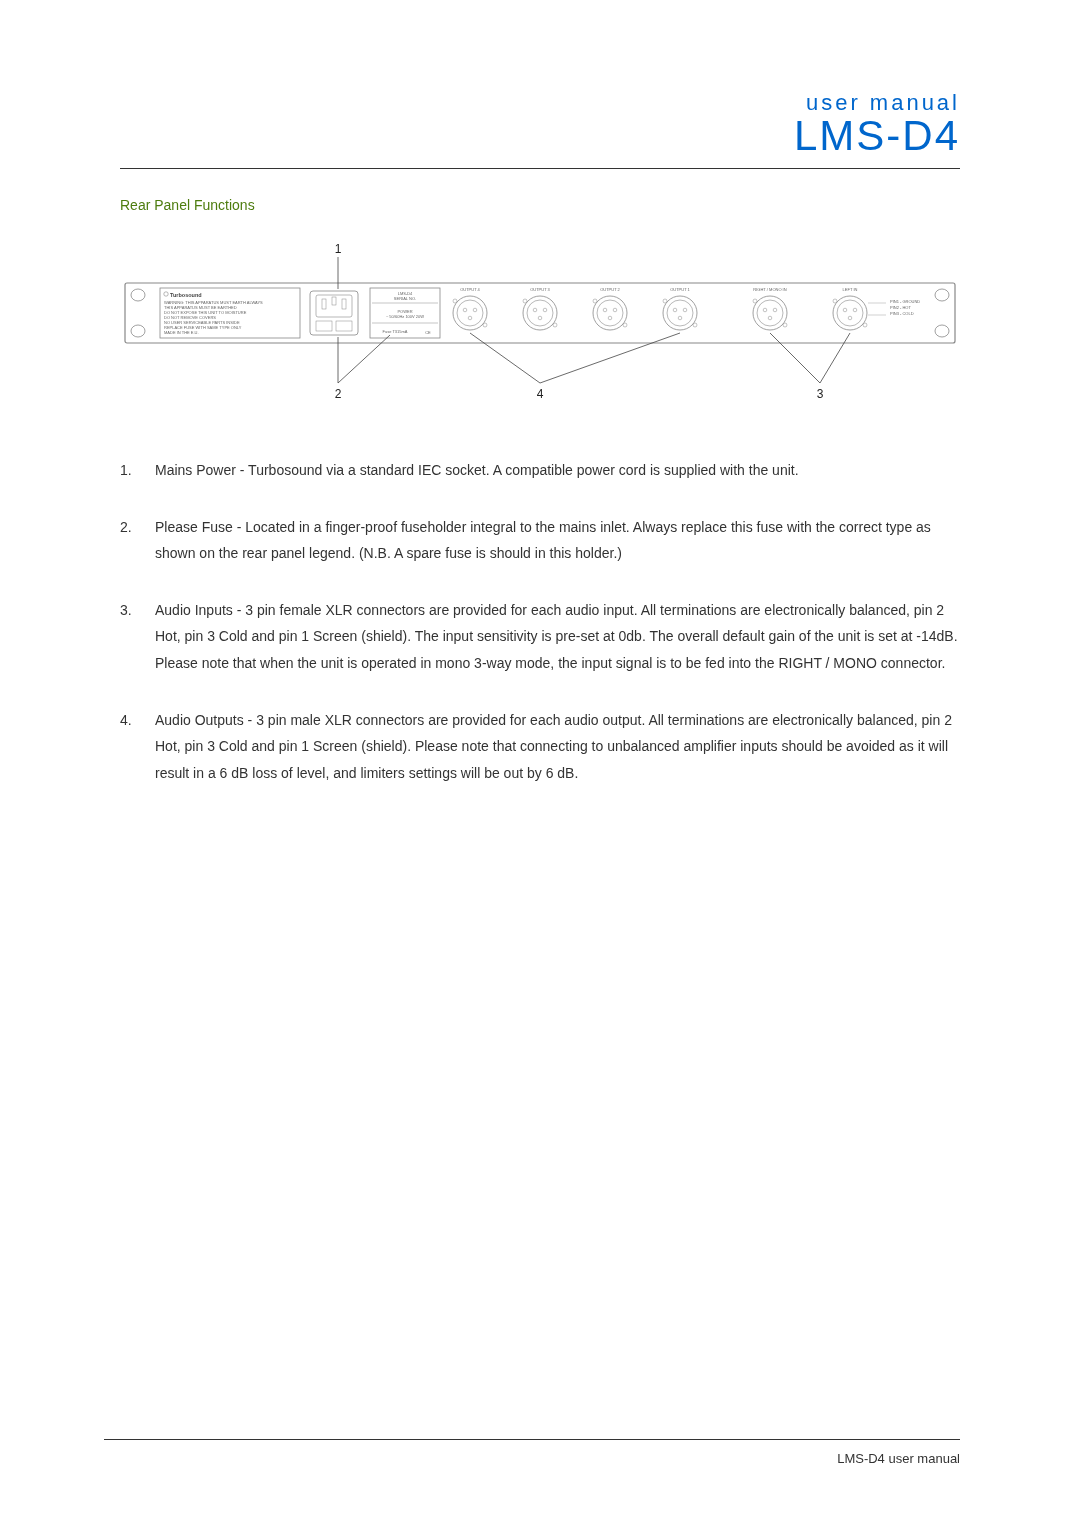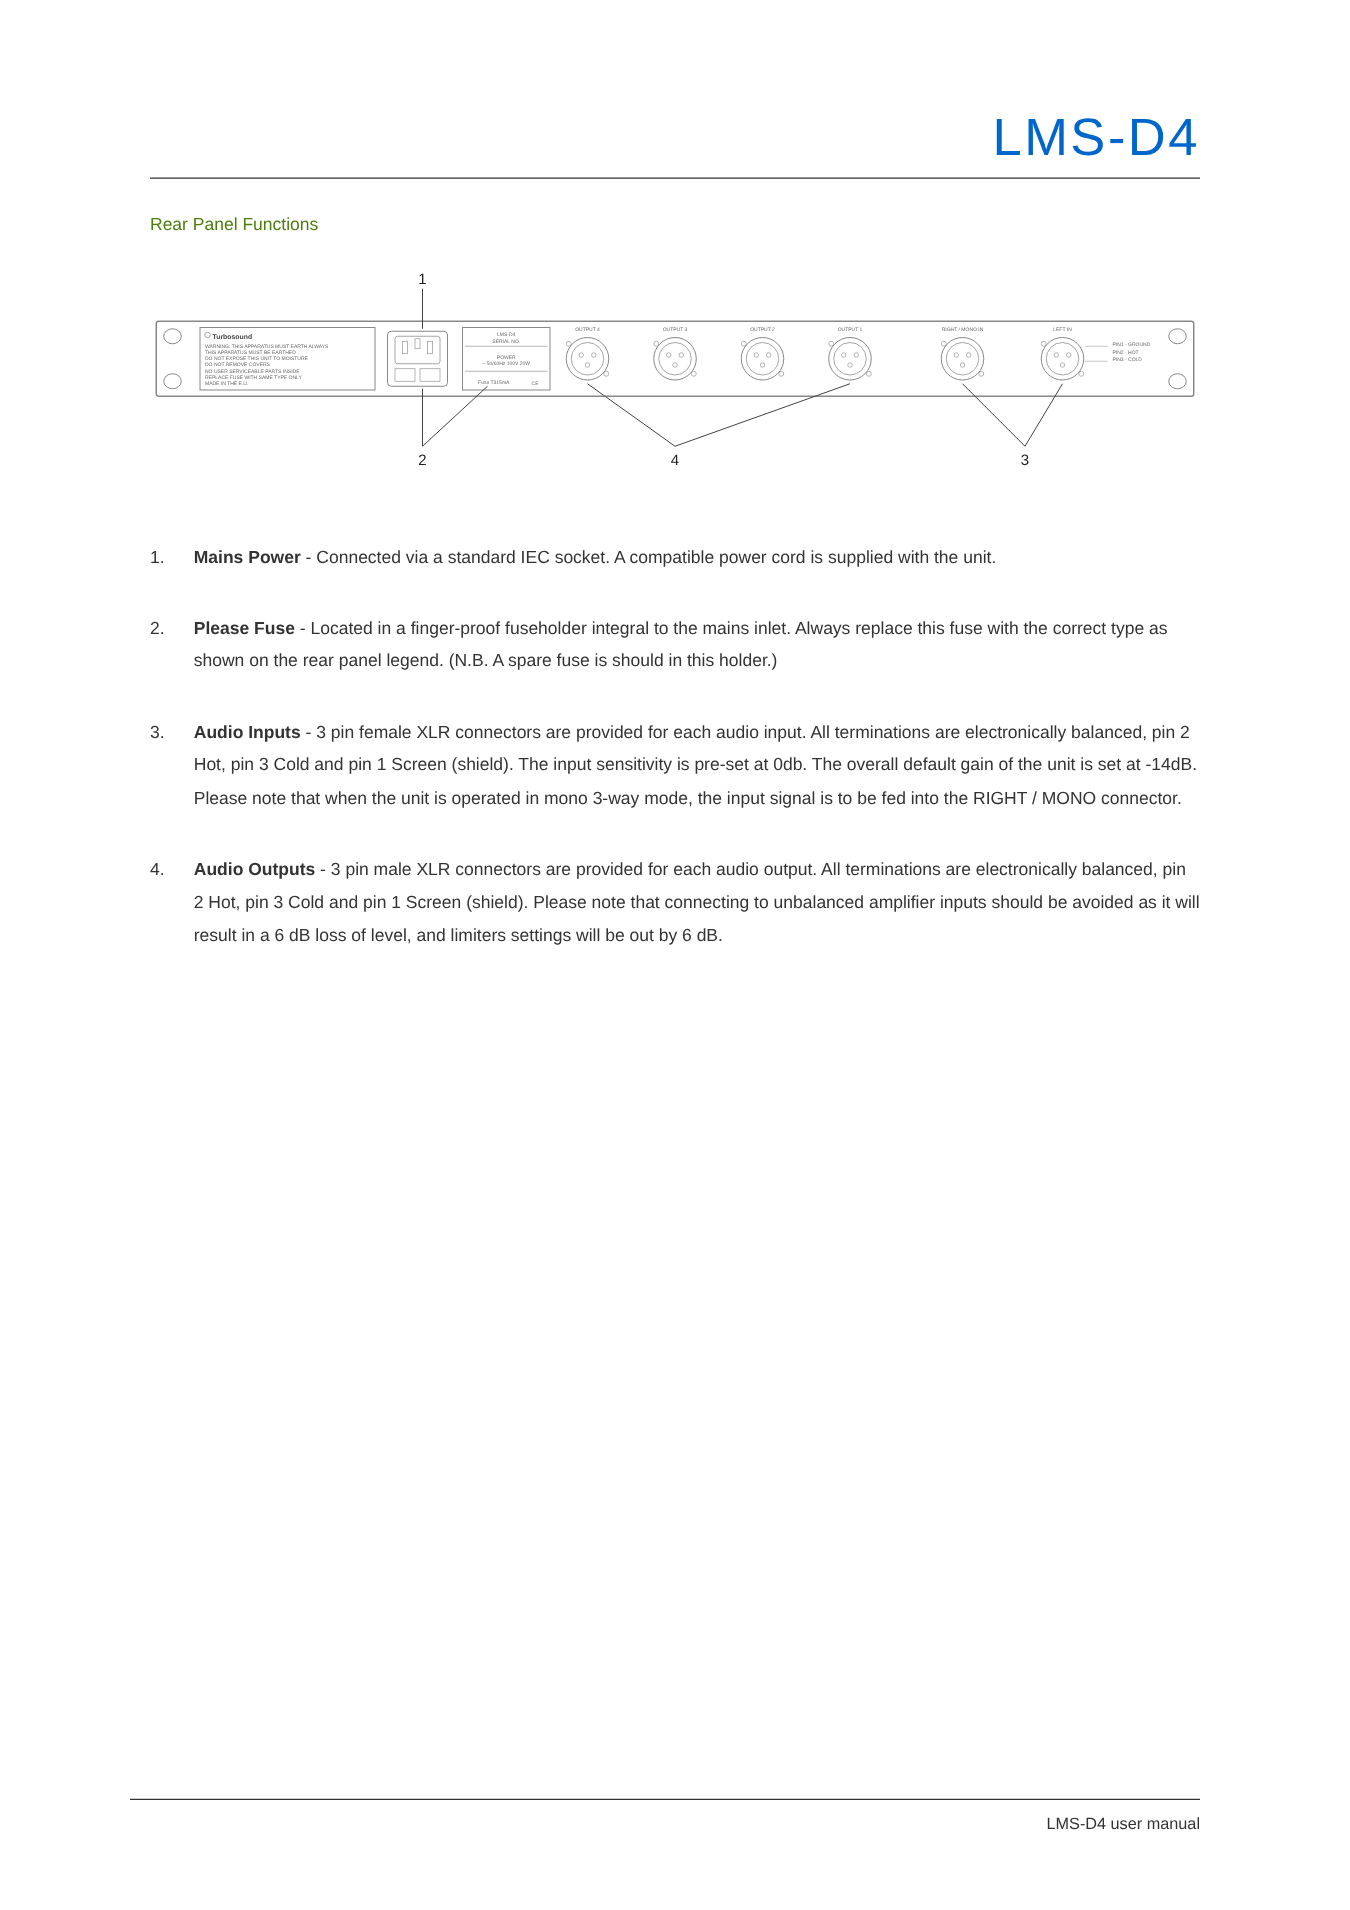--- a/index.html
+++ b/index.html
@@ -59,21 +59,21 @@
       line-height: 1.9;
     }
     .item-num {
       width: 35px;
       flex-shrink: 0;
     }
     .item-body {
       flex: 1;
     }
     .item-title {
-      font-weight: bold;
+      font-weight: normal;
     }
     .footer-block {
       position: absolute;
       bottom: 60px;
       left: 104px;
       right: 120px;
     }
     .hr-bottom {
       border: none;
       border-top: 1px solid #333;
@@ -86,20 +86,21 @@
       line-height: 1.4;
     }
     .tiny { font-size: 4px; fill: #666; }
     .small { font-size: 5.5px; fill: #444; }
     .callout { font-size: 12px; fill: #222; }
   </style>
 </head>
 <body>
 
 <div class="header-block">
+  <div class="header-label">user manual</div>
   <div class="header-title">LMS-D4</div>
 </div>
 <hr class="hr-top">
 
 <div class="section-heading">Rear Panel Functions</div>
 
 <div class="diagram-container">
 <svg class="diagram" viewBox="0 0 840 170" xmlns="http://www.w3.org/2000/svg">
 
   <rect x="5" y="40" width="830" height="60" fill="none" stroke="#888" stroke-width="1.2" rx="2"></rect>
@@ -226,21 +227,21 @@
 
   <line x1="700" y1="140" x2="650" y2="90" stroke="#444" stroke-width="0.8"></line>
   <line x1="700" y1="140" x2="730" y2="90" stroke="#444" stroke-width="0.8"></line>
   <text x="700" y="155" class="callout" text-anchor="middle">3</text>
 </svg>
 </div>
 
 <ol class="item-list">
   <li>
     <span class="item-num">1.</span>
-    <span class="item-body"><span class="item-title">Mains Power</span><span> - Connected via a standard IEC socket. A compatible power cord is supplied with the unit.</span></span>
+    <span class="item-body"><span class="item-title">Mains Power</span><span> - Turbosound via a standard IEC socket. A compatible power cord is supplied with the unit.</span></span>
   </li>
   <li>
     <span class="item-num">2.</span>
     <span class="item-body"><span class="item-title">Please Fuse</span><span> - Located in a finger-proof fuseholder integral to the mains inlet. Always replace this fuse with the correct type as shown on the rear panel legend. (N.B. A spare fuse is should in this holder.)</span></span>
   </li>
   <li>
     <span class="item-num">3.</span>
     <span class="item-body"><span class="item-title">Audio Inputs</span><span> - 3 pin female XLR connectors are provided for each audio input. All terminations are electronically balanced, pin 2 Hot, pin 3 Cold and pin 1 Screen (shield). The input sensitivity is pre-set at 0db. The overall default gain of the unit is set at -14dB. Please note that when the unit is operated in mono 3-way mode, the input signal is to be fed into the RIGHT / MONO connector.</span></span>
   </li>
   <li>

